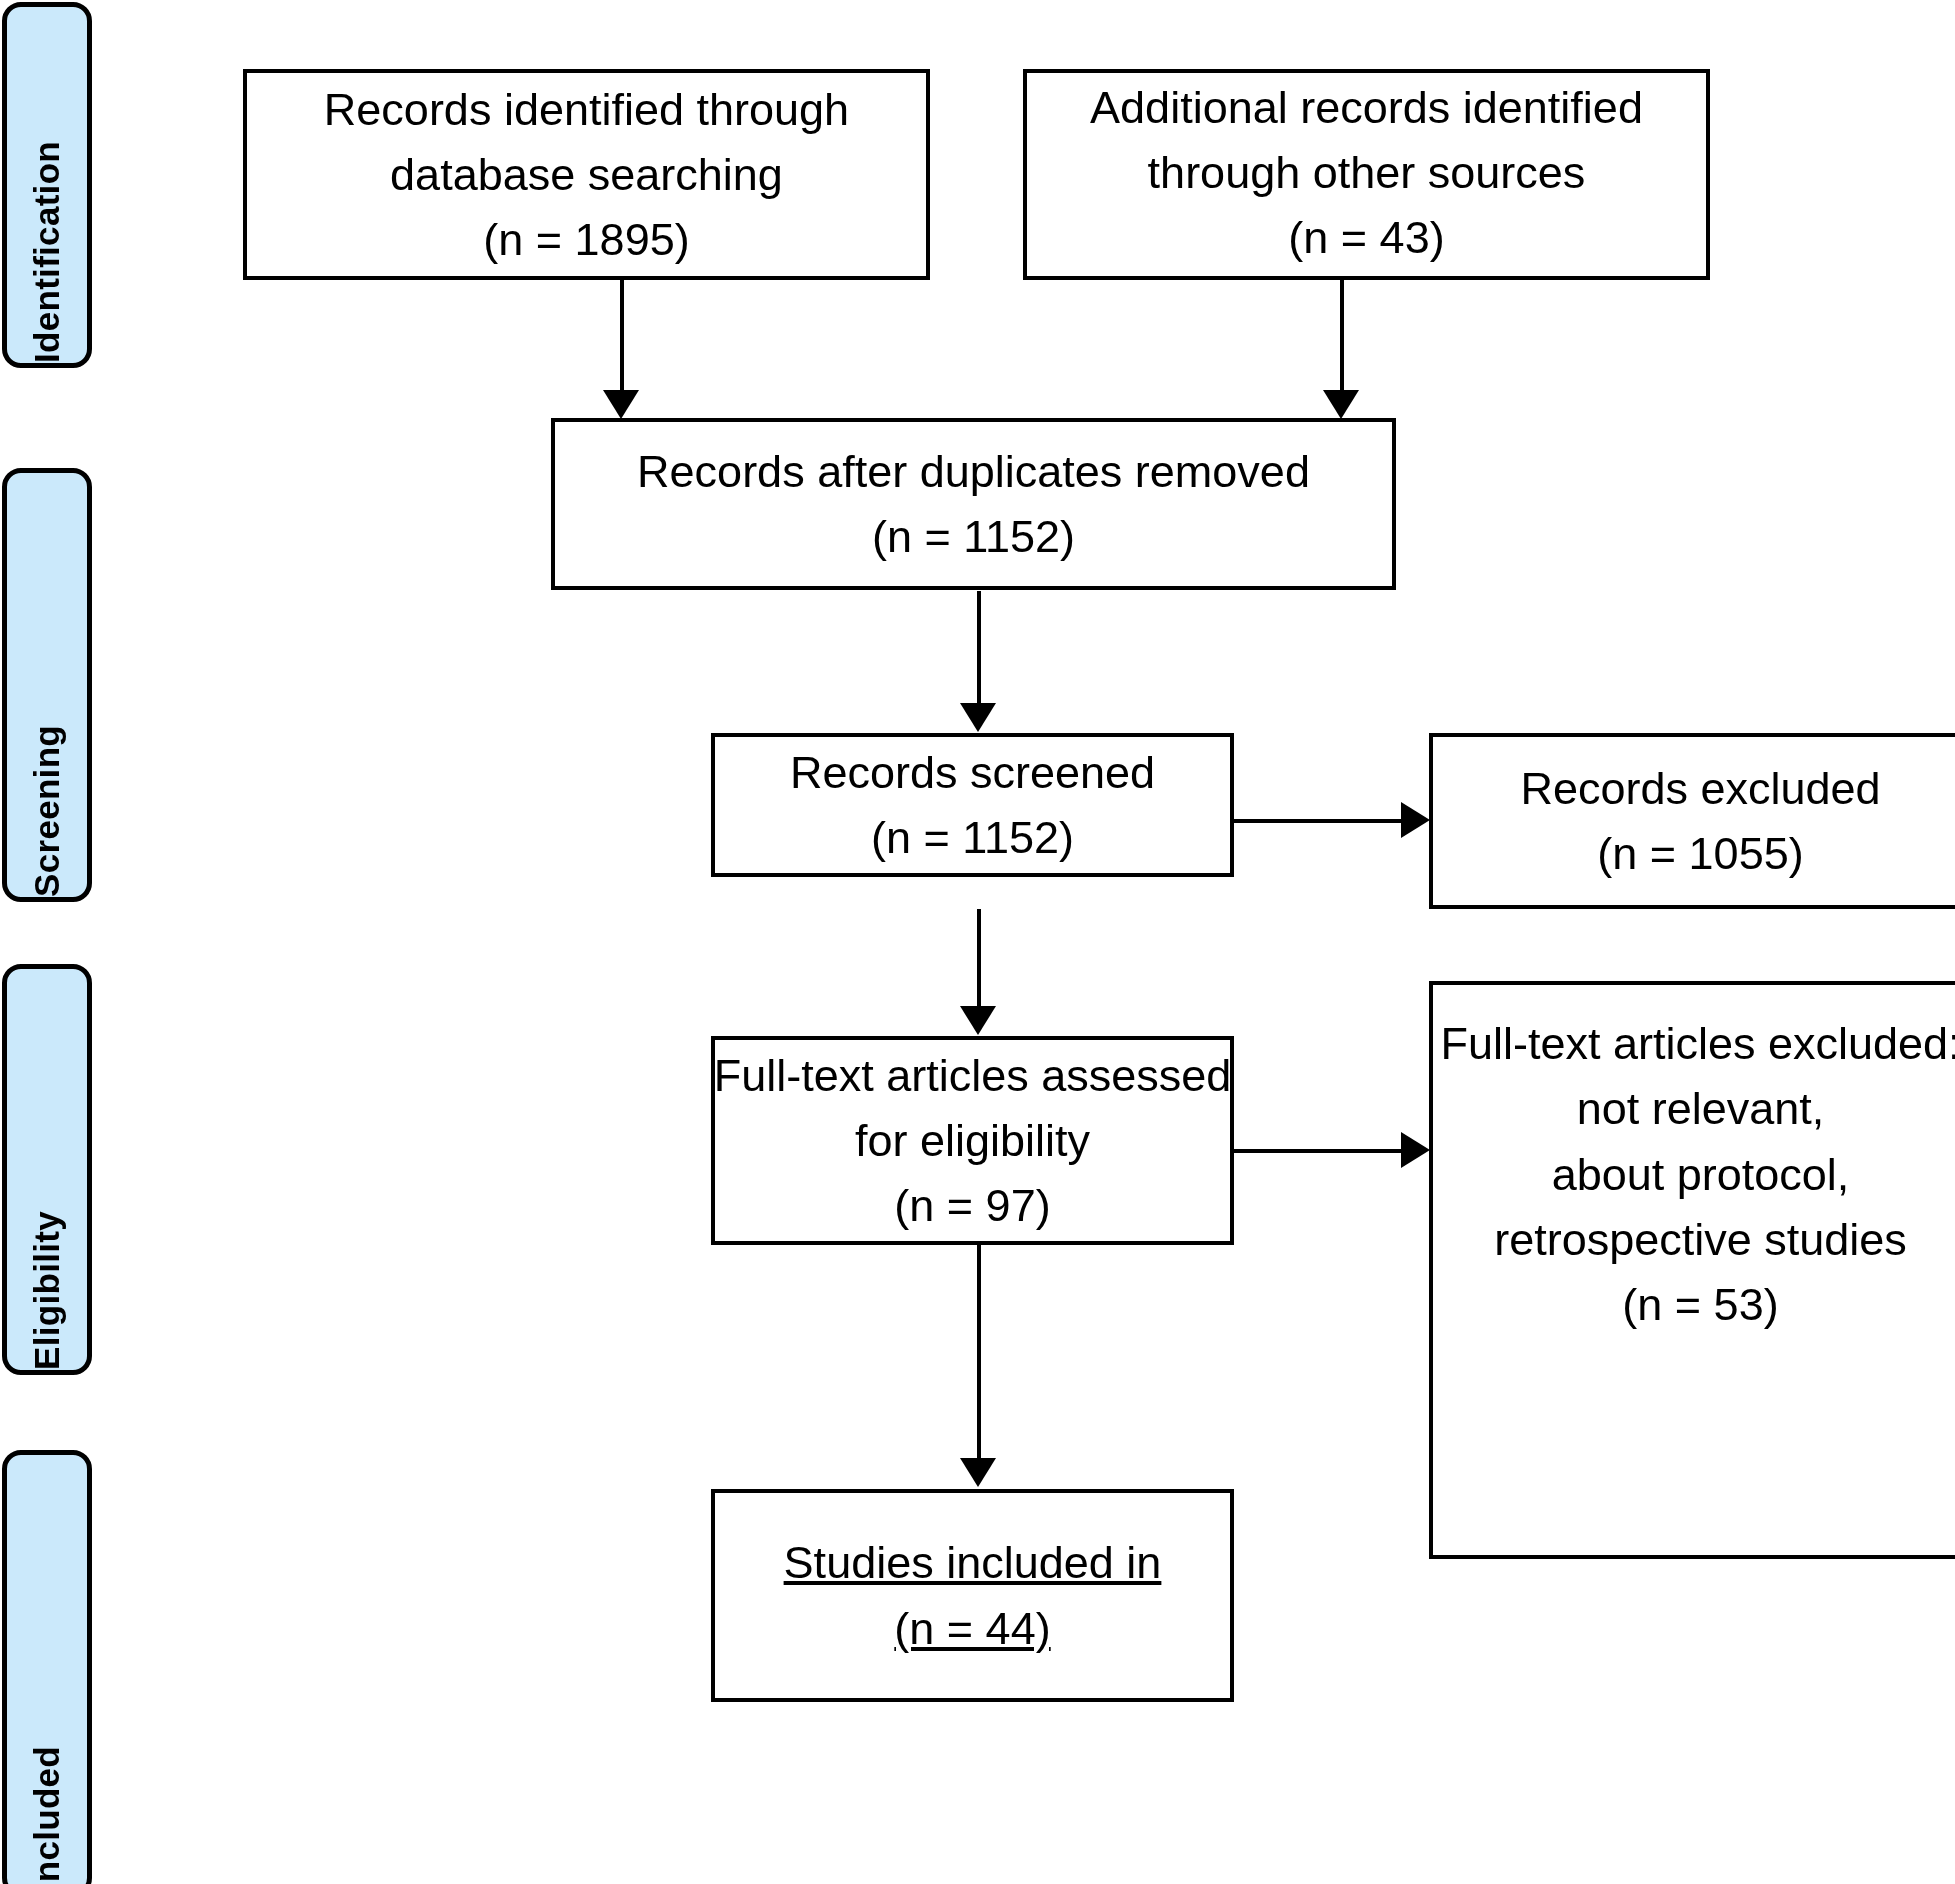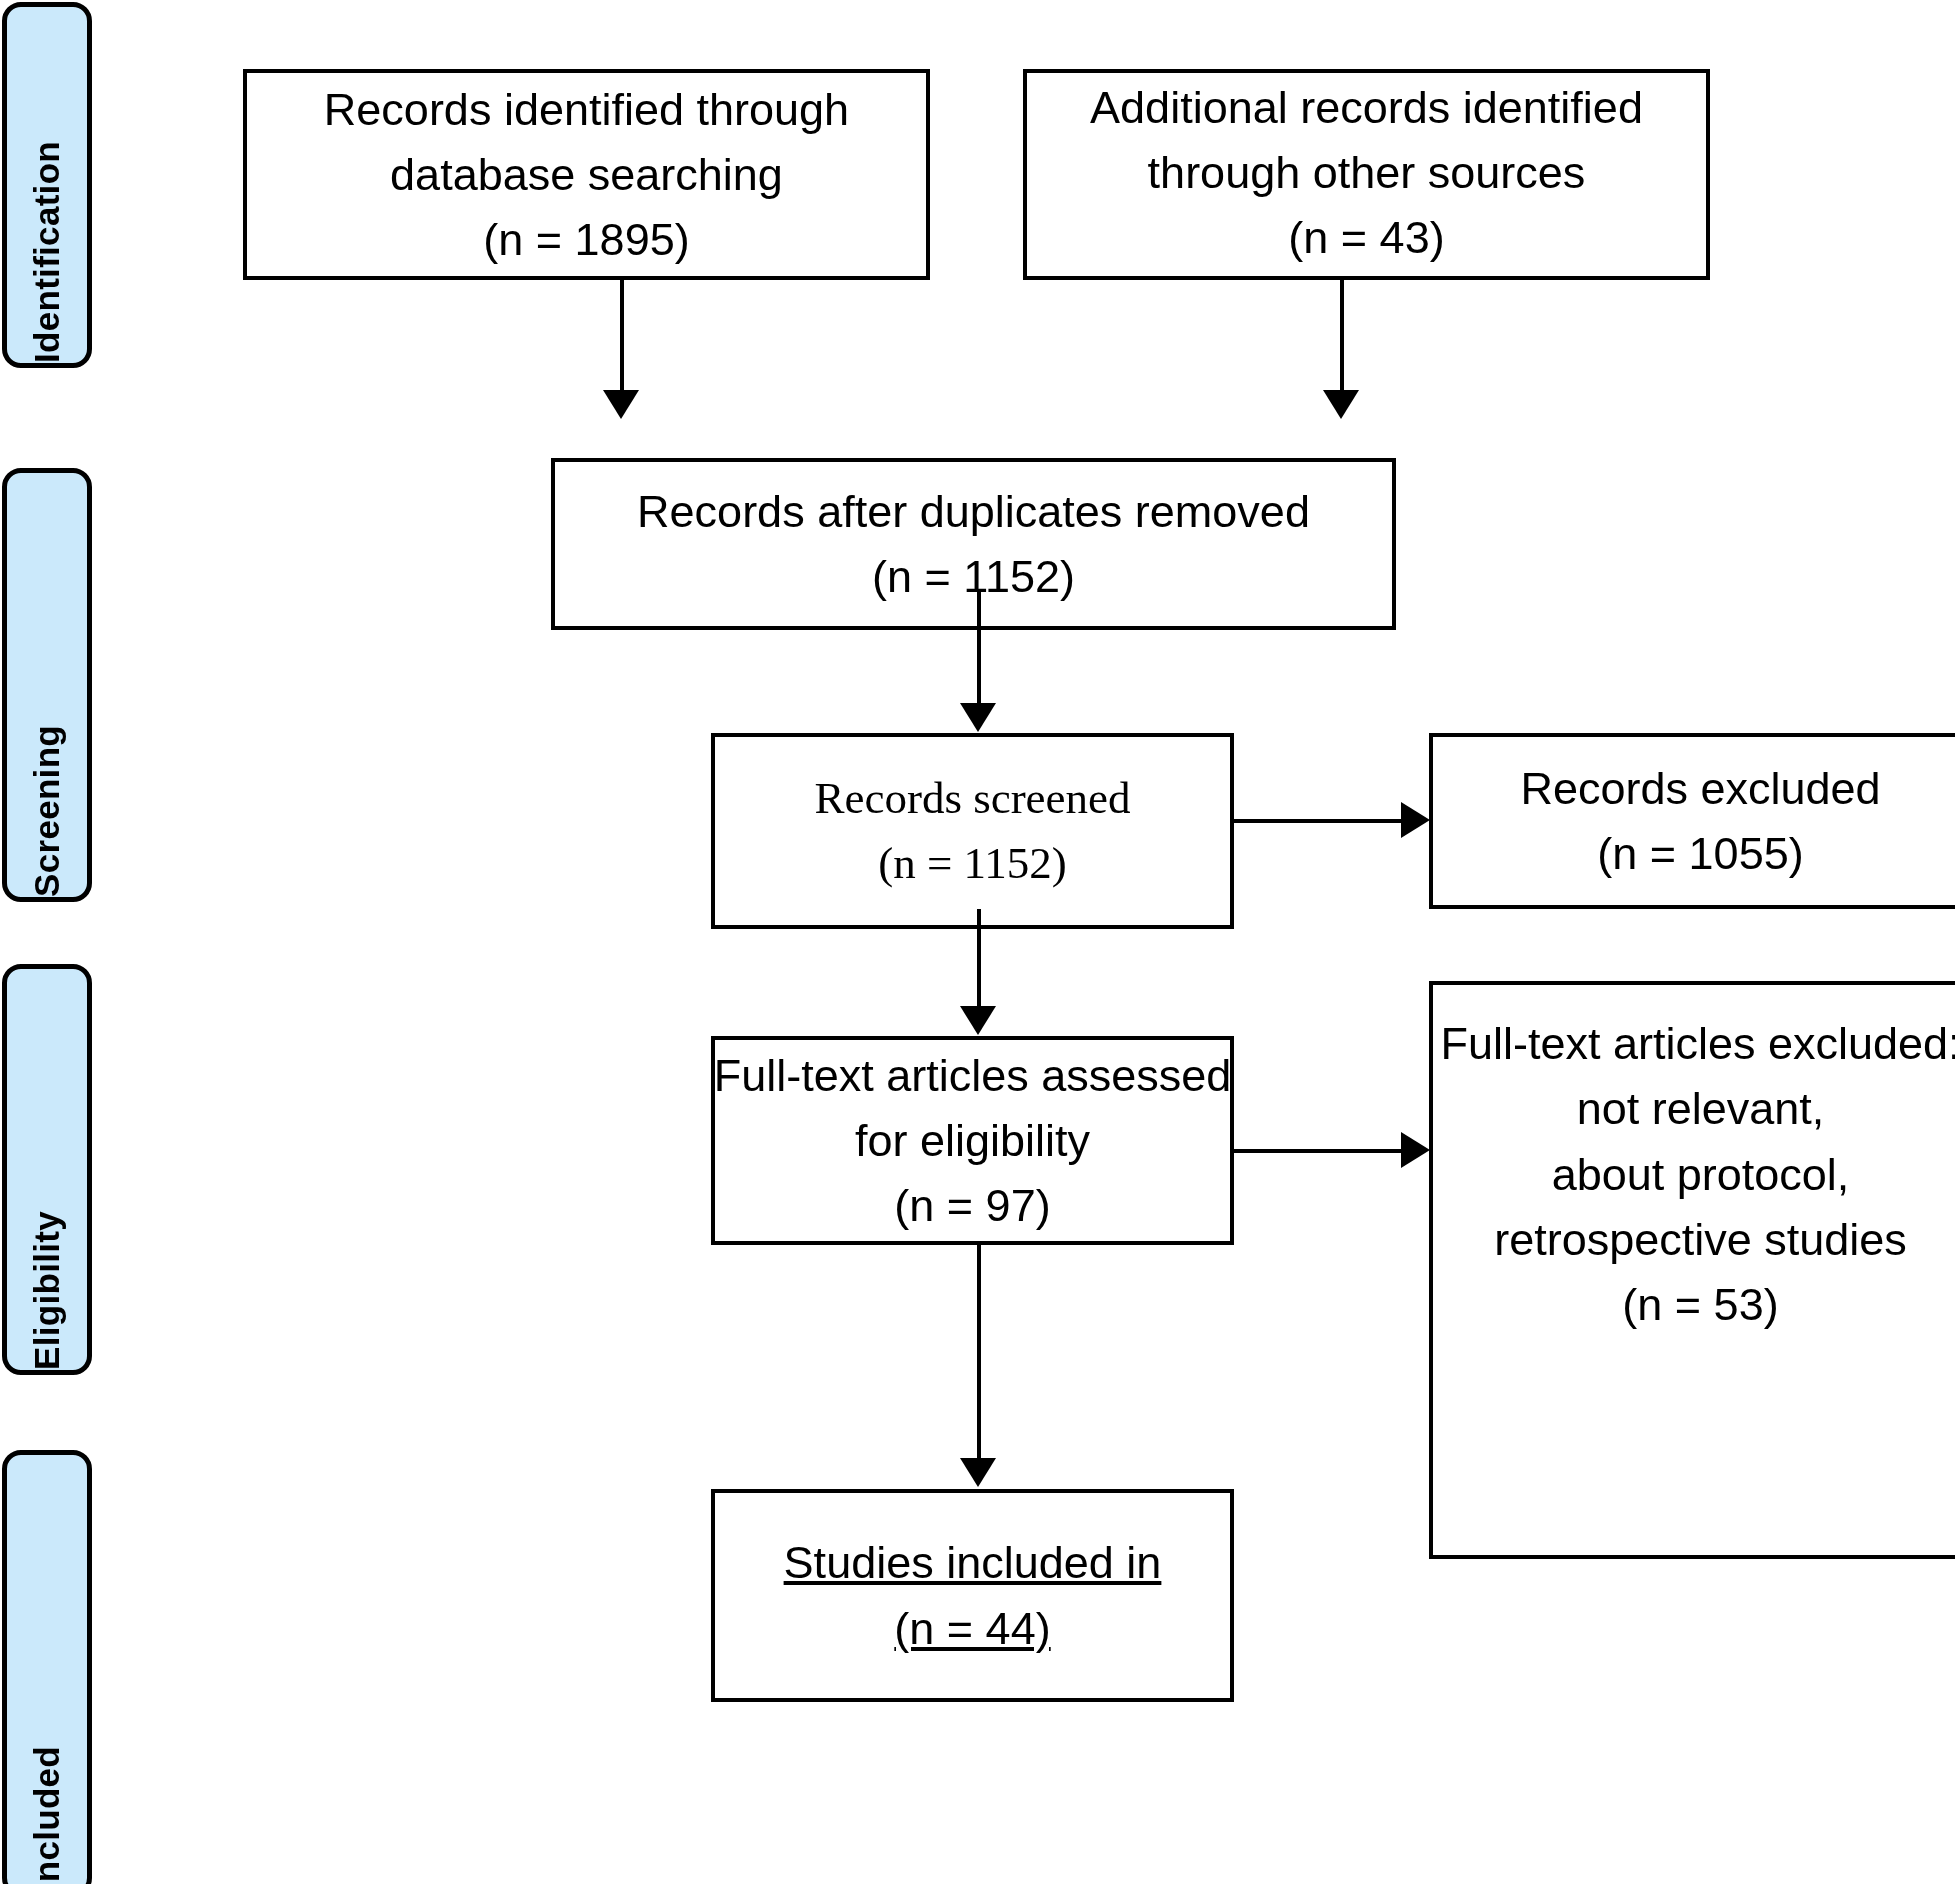--- a/index.html
+++ b/index.html
@@ -120,29 +120,29 @@
     <span class="line">through other sources</span>
     <span class="line">(n = 43)</span>
   </div>
 
   <div class="v-line" style="left:620px; top:280px; height:113px;"></div>
   <div class="arrow-down" style="left:603px; top:390px;"></div>
 
   <div class="v-line" style="left:1340px; top:280px; height:113px;"></div>
   <div class="arrow-down" style="left:1323px; top:390px;"></div>
 
-  <div class="flow-box" style="left:551px; top:418px; width:845px; height:172px;margin-top:40px;">
+  <div class="flow-box" style="left:551px; top:418px; width:845px; height:172px;">
     <span class="line">Records after duplicates removed</span>
     <span class="line">(n = 1152)</span>
   </div>
 
   <div class="v-line" style="left:977px; top:591px; height:116px;"></div>
   <div class="arrow-down" style="left:960px; top:703px;"></div>
 
-  <div class="flow-box" style="left:711px; top:733px; width:523px; height:196px;font-family:Liberation Serif, serif;">
+  <div class="flow-box" style="left:711px; top:733px; width:523px; height:144px;">
     <span class="line">Records screened</span>
     <span class="line">(n = 1152)</span>
   </div>
 
   <div class="flow-box" style="left:1429px; top:733px; width:543px; height:176px;">
     <span class="line">Records excluded</span>
     <span class="line">(n = 1055)</span>
   </div>
 
   <div class="h-line" style="left:1234px; top:819px; width:170px;"></div>

